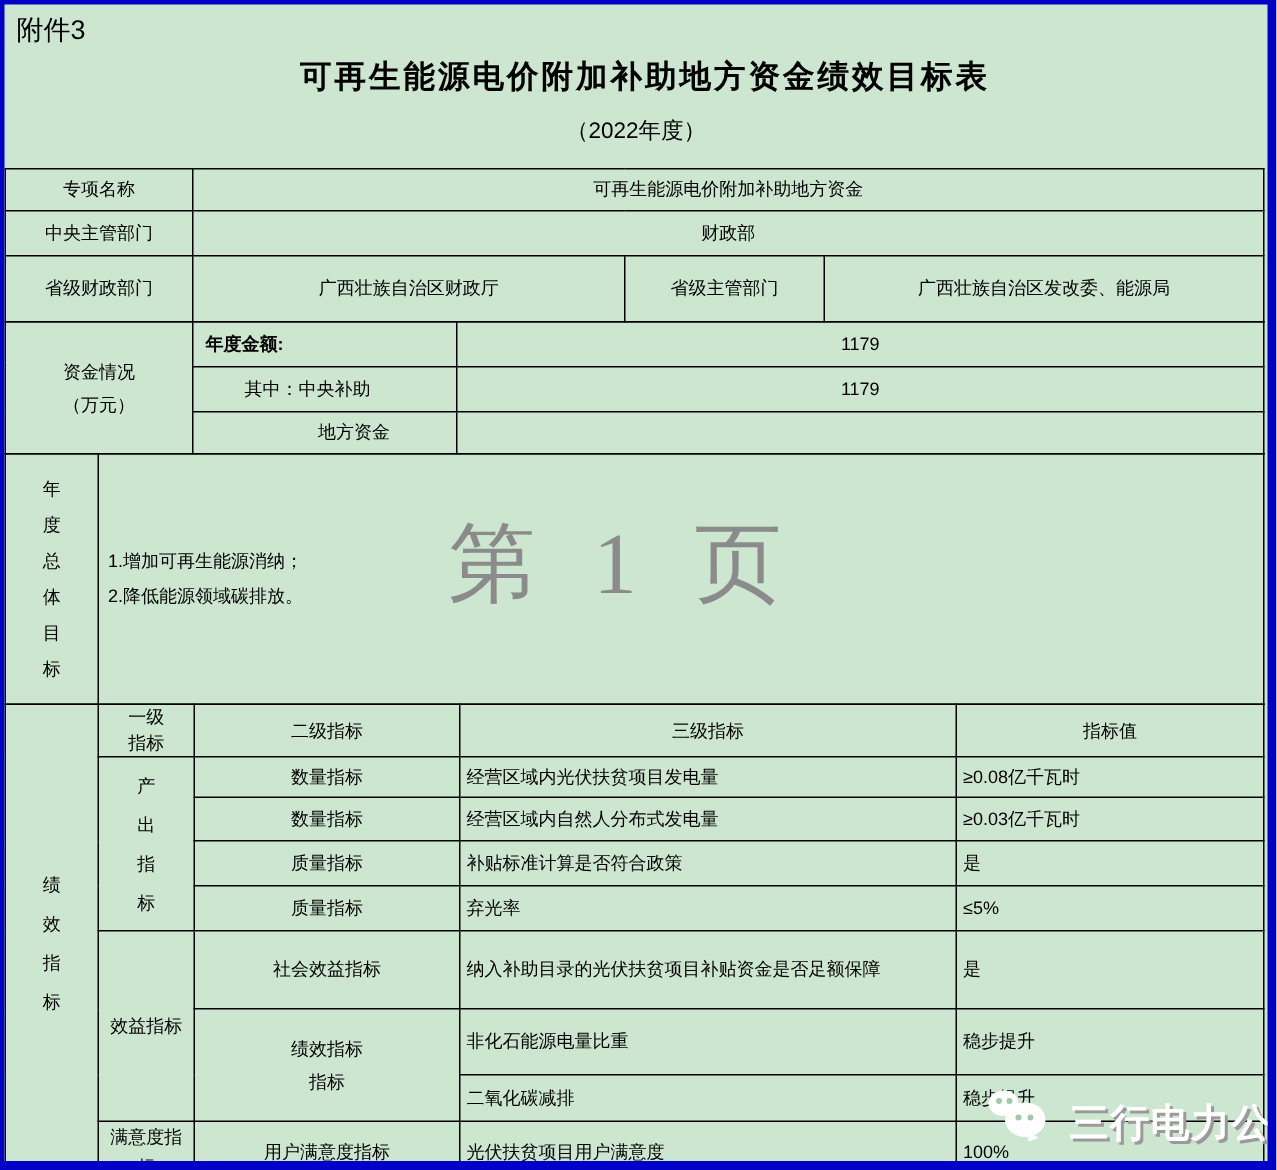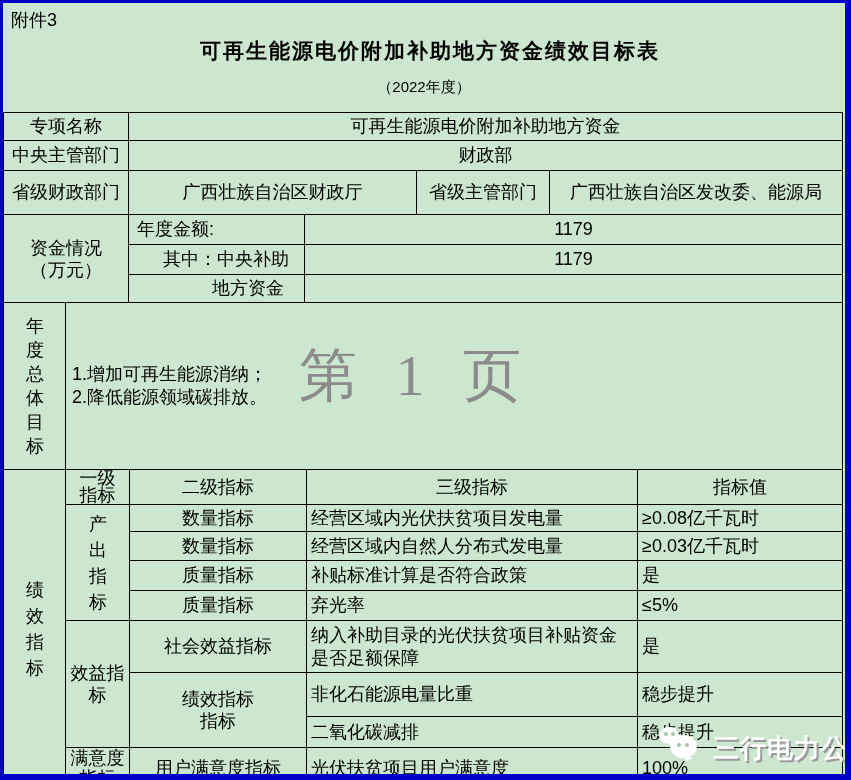--- a/index.html
+++ b/index.html
@@ -9,27 +9,27 @@
     border-style:solid;border-color:#0101c8;border-width:3px 6px 6px 3px;
     overflow:hidden;color:#000;
     font-family:"Liberation Sans","DejaVu Sans",sans-serif;
   }
   .attachment{position:absolute;top:5px;left:8px;font-size:18px;}
   .title{text-align:center;padding-top:34px;font-size:21px;font-weight:bold;letter-spacing:2px;margin-left:12px;}
   .subtitle{text-align:center;margin-top:13px;font-size:15px;}
   .tables{position:absolute;top:109px;left:0;width:839px;}
   table.grid{border-collapse:collapse;table-layout:fixed;width:839px;}
   table.grid + table.grid{margin-top:-1px;}
-  td{border:1px solid #000;font-size:18px;padding:0 4px;vertical-align:middle;overflow:hidden;line-height:1.25;}
+  td{border:1px solid #000;font-size:12px;padding:0 4px;vertical-align:middle;overflow:hidden;line-height:1.25;}
   .c{text-align:center;}
   .l{text-align:left;}
   .preline{white-space:pre-line;}
   .vtext{width:17px;margin:0 auto;word-break:break-all;text-align:center;line-height:26px;padding:0;}
   .lh24{line-height:24px;}
-  .pad-a{padding-left:8px;}
+  .pad-a{padding-left:8px;font-weight:bold;}
   .pad-b{padding-left:34px;}
   .pad-c{padding-left:83px;}
   .goal{padding-left:6px;line-height:23px;}
   .hdr{line-height:17px;}
   .wm-page{
     position:absolute;left:296px;top:334px;z-index:4;
     font-family:"Liberation Serif","DejaVu Serif",serif;
     font-size:58px;color:#8b8b8b;letter-spacing:12px;white-space:nowrap;
   }
   .wm-brand{position:absolute;left:650px;top:716px;z-index:5;width:200px;height:50px;}

